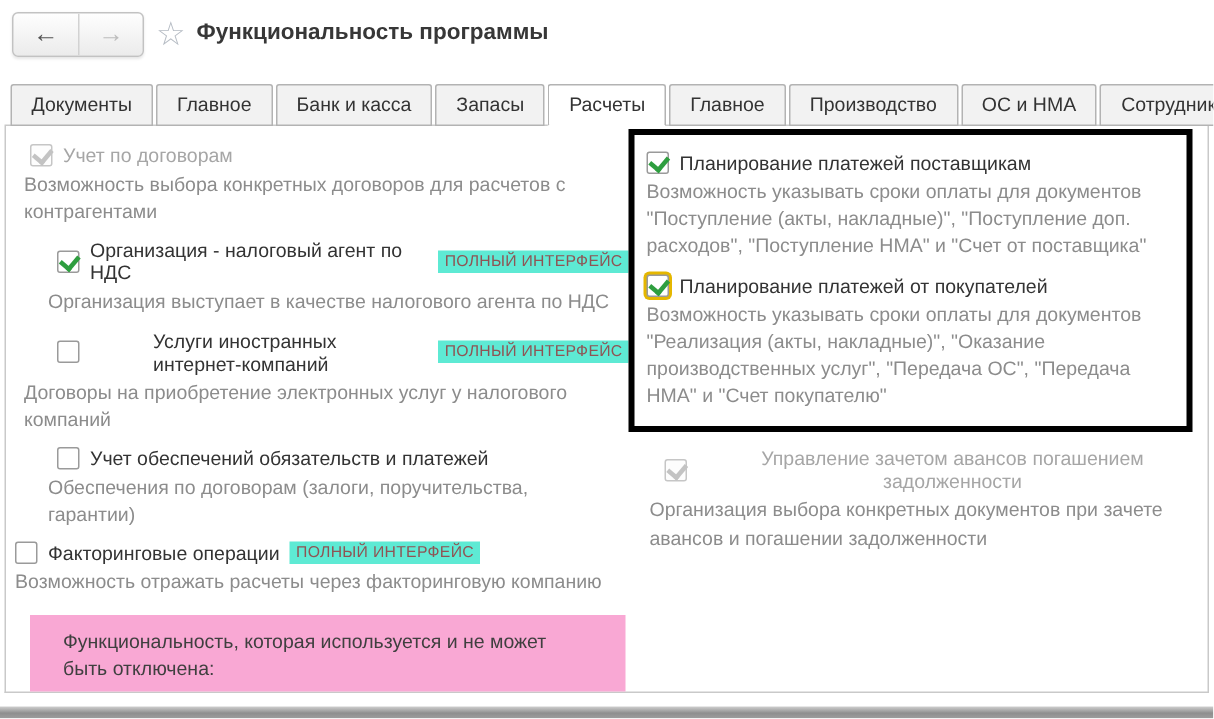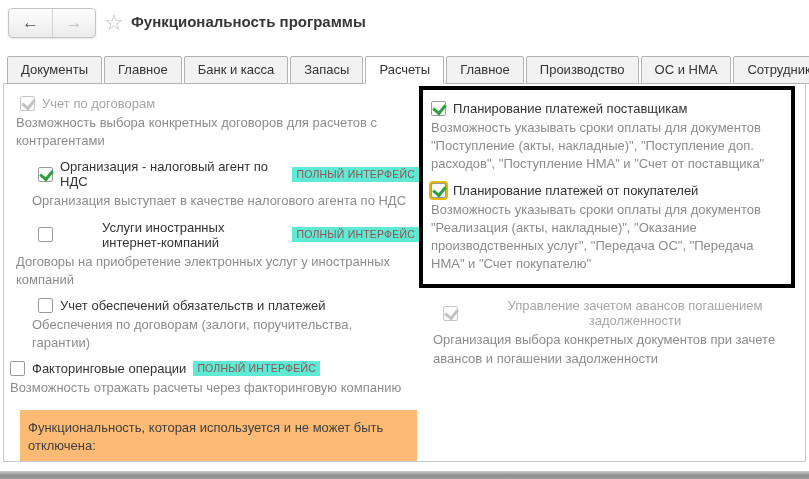--- a/index.html
+++ b/index.html
@@ -54,21 +54,21 @@
   .cb.dis { border-color:#c6c6c6; color:#c3c3c3; background:#fdfdfd; }
   .cb.focus { box-shadow:0 0 0 2px #e5b700; }
   .lbl { color:#333; cursor:pointer; }
   .lbl.dis { color:#a6a6a6; }
   .badge {
     margin-left:7px; padding:1px 4px 2px; font-size:10.5px; white-space:nowrap;
     background:#5eead4; color:#8f5454; letter-spacing:.2px;
   }
   .desc { color:#8c8c8c; line-height:1.4; margin:1px 8px 2px 0; }
   .info {
-    background:#fdba74; margin:12px 2px 0 10px; padding:9px 8px 13px;
+    background:#f9a8d4; margin:12px 2px 0 10px; padding:9px 22px 13px;
     color:#3f3f3f; line-height:1.4;
   }
   .hl-box { border:4px solid #000; margin:2px 10px 10px 0; padding:2px 8px 9px; }
   .lower { margin-left:12px; }
   .bottombar {
     position:absolute; left:0; right:0; bottom:0; height:8px;
     background:linear-gradient(180deg,#cfcfcf,#8e8e8e 55%,#9d9d9d);
   }
 </style>
 </head>
@@ -112,21 +112,21 @@
               <span class="badge">ПОЛНЫЙ ИНТЕРФЕЙС</span>
             </div>
             <div class="desc" style="margin-left: 22px;">Организация выступает в качестве налогового агента по НДС</div>
           </div>
           <div class="item">
             <div class="row" style="margin-left: 28px; gap: 42px;">
               <span class="cb"></span>
               <span class="lbl">Услуги иностранных интернет-компаний</span>
               <span class="badge">ПОЛНЫЙ ИНТЕРФЕЙС</span>
             </div>
-            <div class="desc" style="margin-left: 6px;">Договоры на приобретение электронных услуг у иностранных компаний</div>
+            <div class="desc" style="margin-left: 6px;">Договоры на приобретение электронных услуг у налогового компаний</div>
           </div>
           <div class="item">
             <div class="row" style="margin-left: 28px; text-align: right;">
               <span class="cb"></span>
               <span class="lbl">Учет обеспечений обязательств и платежей</span>
             </div>
             <div class="desc" style="margin-left: 22px;">Обеспечения по договорам (залоги, поручительства, гарантии)</div>
           </div>
           <div class="item">
             <div class="row">

